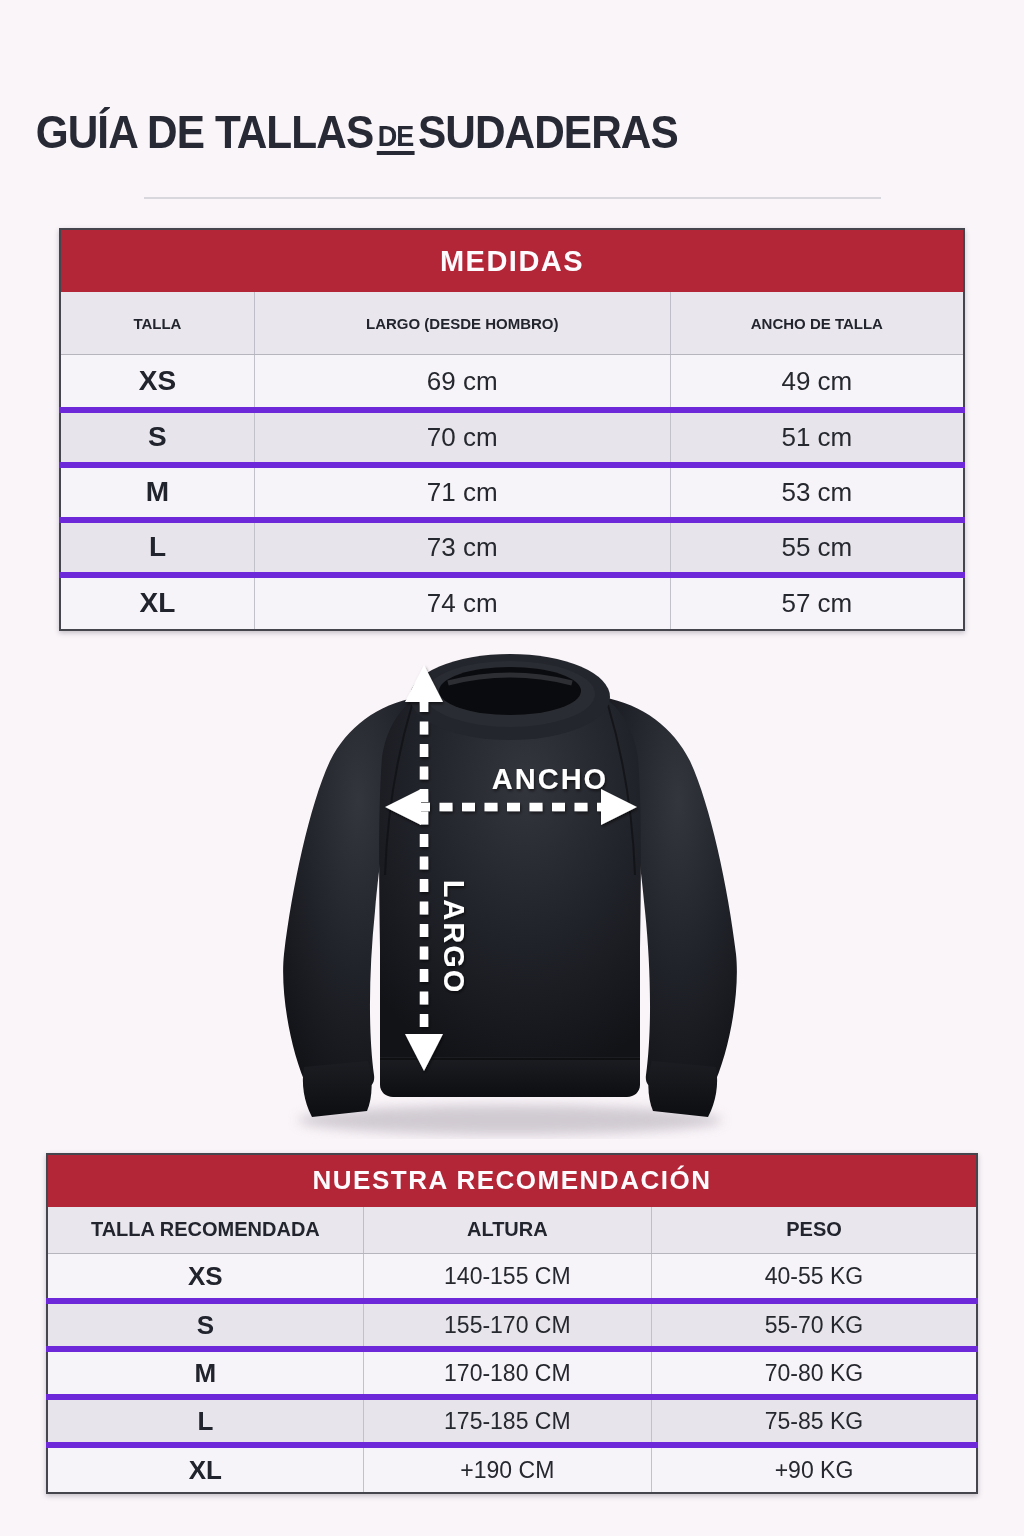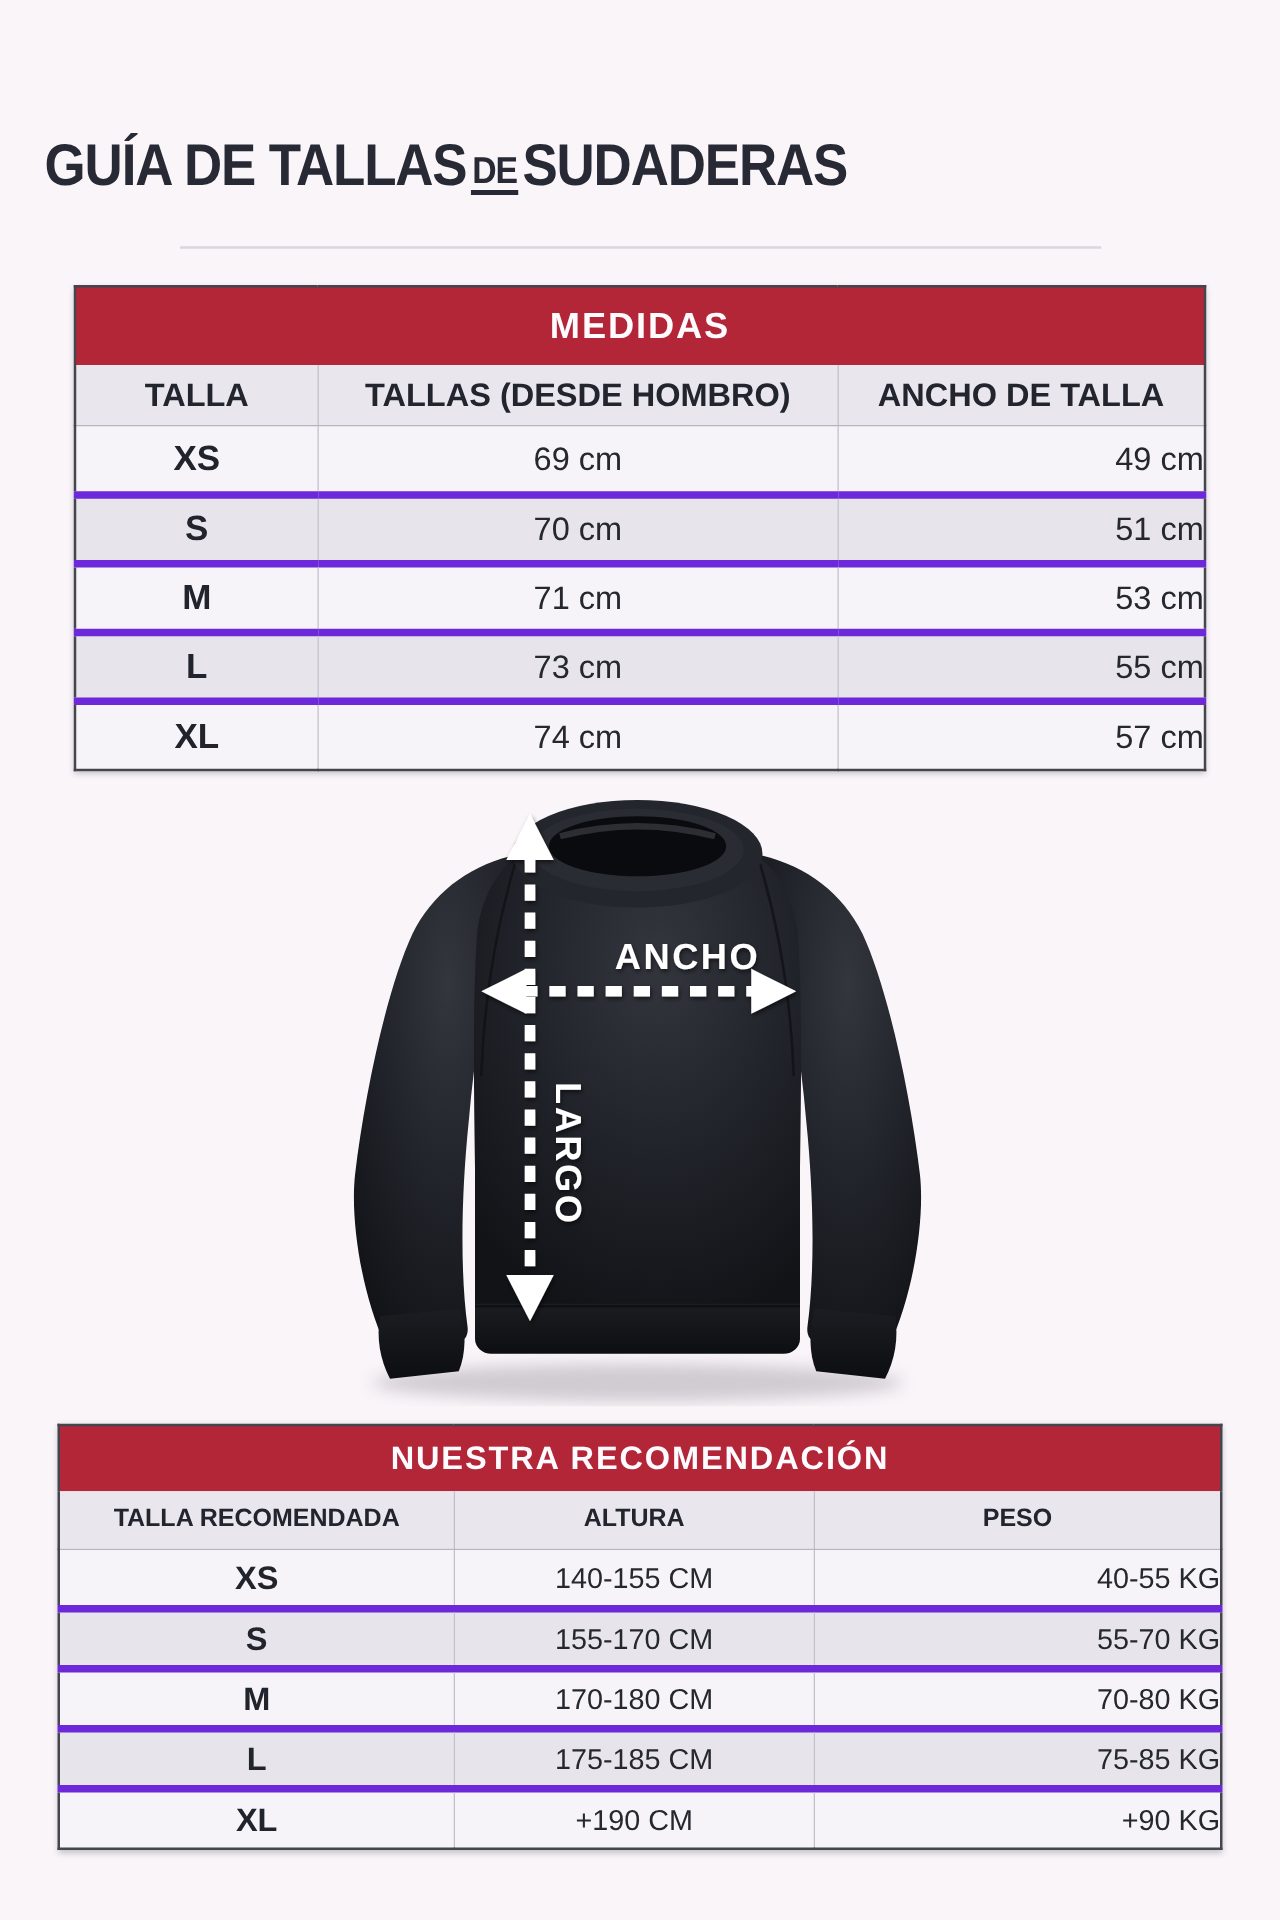--- a/index.html
+++ b/index.html
@@ -40,28 +40,28 @@
   .red-band{
     background:var(--accent,#b32638);
     color:#fdfbfd;font-weight:700;letter-spacing:1.5px;
   }
   .tbl1 .red-band{height:62px;font-size:29px;}
   .tbl2 .red-band{height:52px;font-size:26px;}
   .col-head{
     background:#e9e7ed;color:#23252e;font-weight:700;
     border-right:1px solid #bfbdc7;border-bottom:1px solid #b6b4bd;
   }
-  .tbl1 .col-head{height:48px;font-size:26px;}
+  .tbl1 .col-head{height:62px;font-size:15px;}
   .tbl2 .col-head{height:46px;font-size:20px;}
   .col-head:last-child{border-right:none;}
   tbody td{
     border-right:1px solid #c2c0c9;border-bottom:6px solid #6d28d9;
     color:#26282f;
   }
-  tbody td:last-child{border-right:none;text-align:right;}
+  tbody td:last-child{border-right:none;}
   tbody tr:last-child td{border-bottom:none;}
   tbody tr:nth-child(odd){background:#f6f4f8;}
   tbody tr:nth-child(even){background:#e7e5eb;}
   .tbl1 tbody tr{height:55px;}
   .tbl2 tbody tr{height:48px;}
   .tbl1 tbody td:first-child{font-weight:700;font-size:28px;color:#22242d;}
   .tbl1 tbody td{font-size:26px;}
   .tbl2 tbody td:first-child{font-weight:700;font-size:26px;color:#22242d;}
   .tbl2 tbody td{font-size:23px;}
   
@@ -84,21 +84,21 @@
       <col style="width:21.5%">
       <col style="width:46%">
       <col style="width:32.5%">
     </colgroup>
   <thead>
     <tr>
       <th class="red-band" colspan="3">MEDIDAS</th>
     </tr>
     <tr>
       <th class="col-head">TALLA</th>
-      <th class="col-head">TALLAS (DESDE HOMBRO)</th>
+      <th class="col-head">LARGO (DESDE HOMBRO)</th>
       <th class="col-head">ANCHO DE TALLA</th>
     </tr>
   </thead>
   <tbody>
       <tr>
         <td>XS</td>
         <td>69 cm</td>
         <td>49 cm</td>
       </tr>
       <tr>

